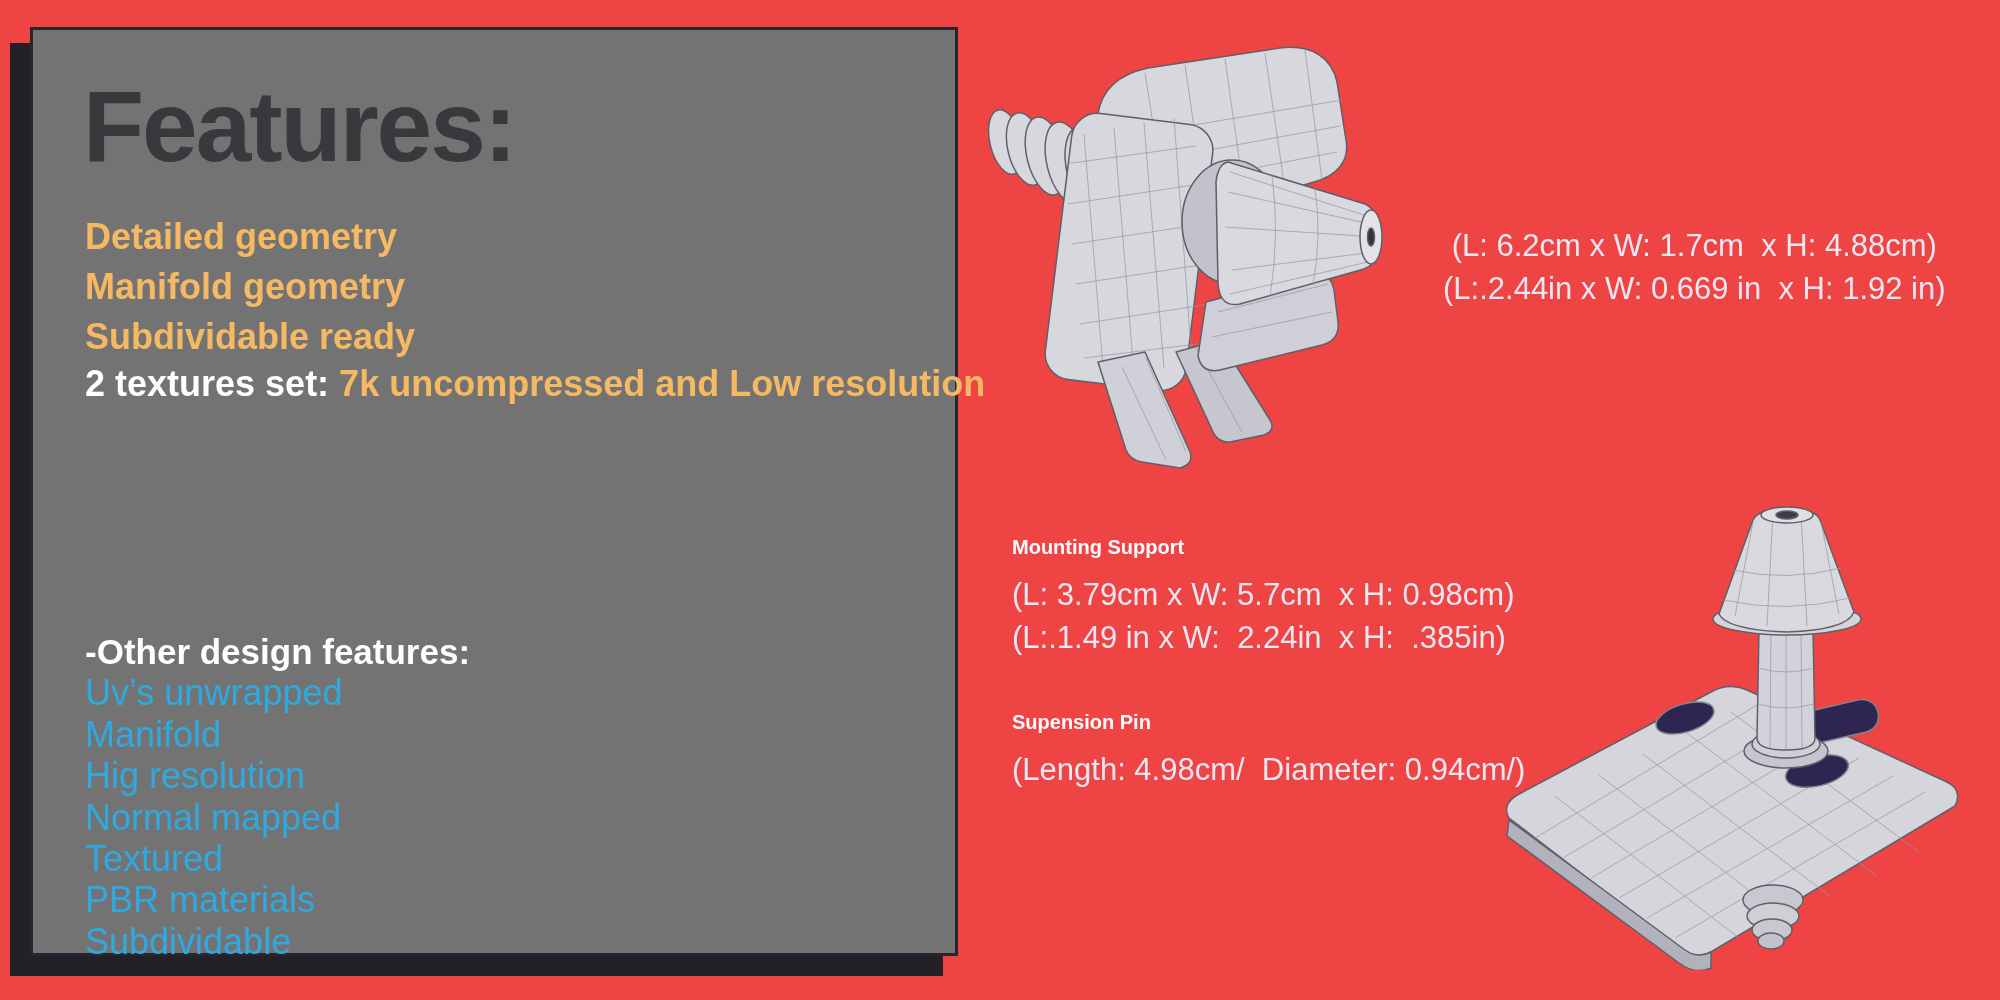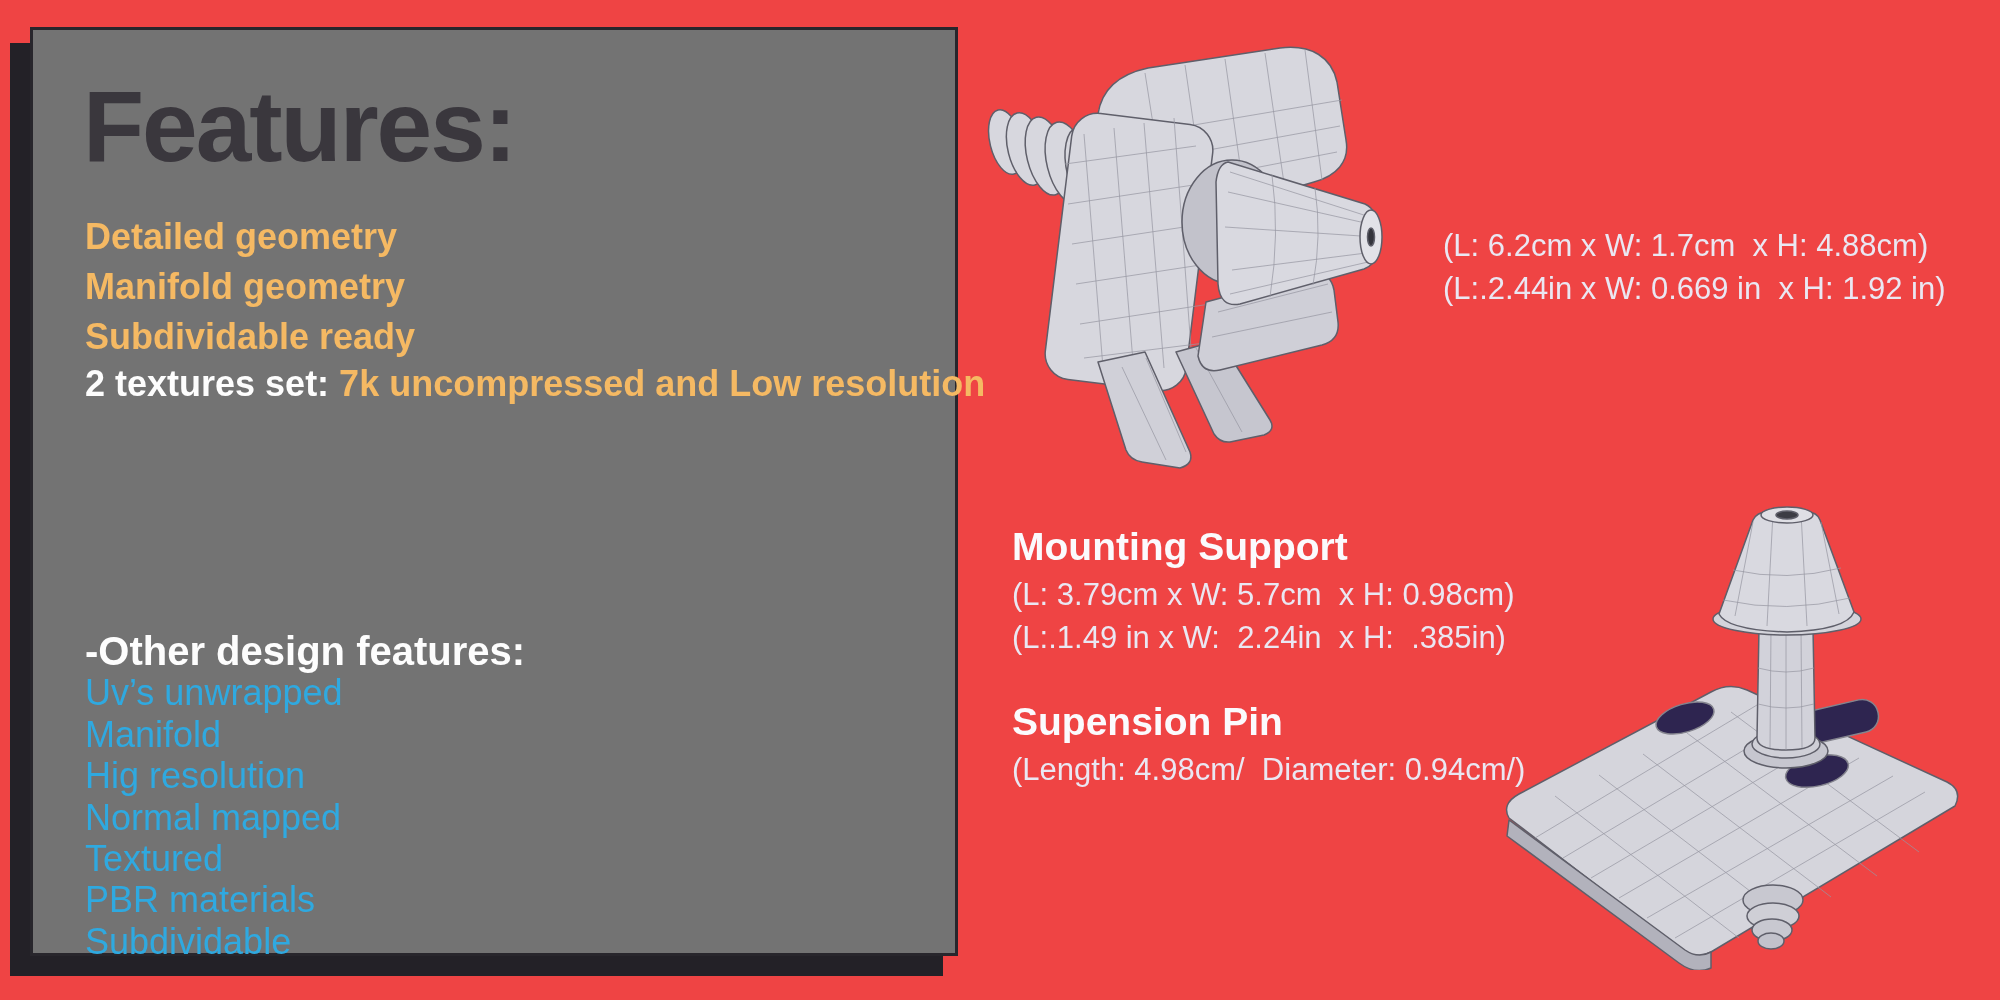--- a/index.html
+++ b/index.html
@@ -23,28 +23,28 @@
   }
   .feat-list{list-style:none;margin:0;padding:0;position:absolute;}
   .feat-list li{margin:0;padding:0;}
   .orange-list{left:52px;top:182px;font-size:36px;line-height:50px;font-weight:700;color:#f5b963;}
   .textures-line{
     position:absolute;left:52px;top:329px;margin:0;
     font-size:36px;line-height:50px;font-weight:700;color:#fdfdfd;white-space:pre;
   }
   .textures-line .hl{color:#f5b963;}
   .other-block{position:absolute;left:52px;top:601px;line-height:41.4px;}
-  .other-heading{margin:0;font-size:40px;font-weight:700;color:#fdfdfd;}
+  .other-heading{margin:0;font-size:35px;font-weight:700;color:#fdfdfd;}
   .blue-list{position:static;font-size:36px;font-weight:400;color:#2fa9e0;}
   .dim-text{color:#eae7f2;font-size:31px;line-height:42.5px;font-weight:400;}
   .dim-text div{white-space:pre;}
-  .clamp-dims{position:absolute;left:1443px;top:225px;}
+  .clamp-dims{position:absolute;left:1443px;top:225px;text-align:center;}
   .label-block{position:absolute;left:1012px;color:#eae7f2;}
   .label-block h2{
-    margin:0 0 9px 0;font-size:39px;line-height:36px;font-weight:700;color:#fbfafd;
+    margin:0 0 9px 0;font-size:20px;line-height:36px;font-weight:700;color:#fbfafd;
   }
   .mounting-block{top:529px;}
   .pin-block{top:704px;}
   .model{position:absolute;}
   .model-clamp{left:980px;top:22px;width:420px;height:450px;}
   .model-pin{left:1495px;top:500px;width:490px;height:470px;}
   .wire{stroke:#9797a1;stroke-width:0.9;fill:none;opacity:0.8;}
 </style>
 </head>
 <body>

